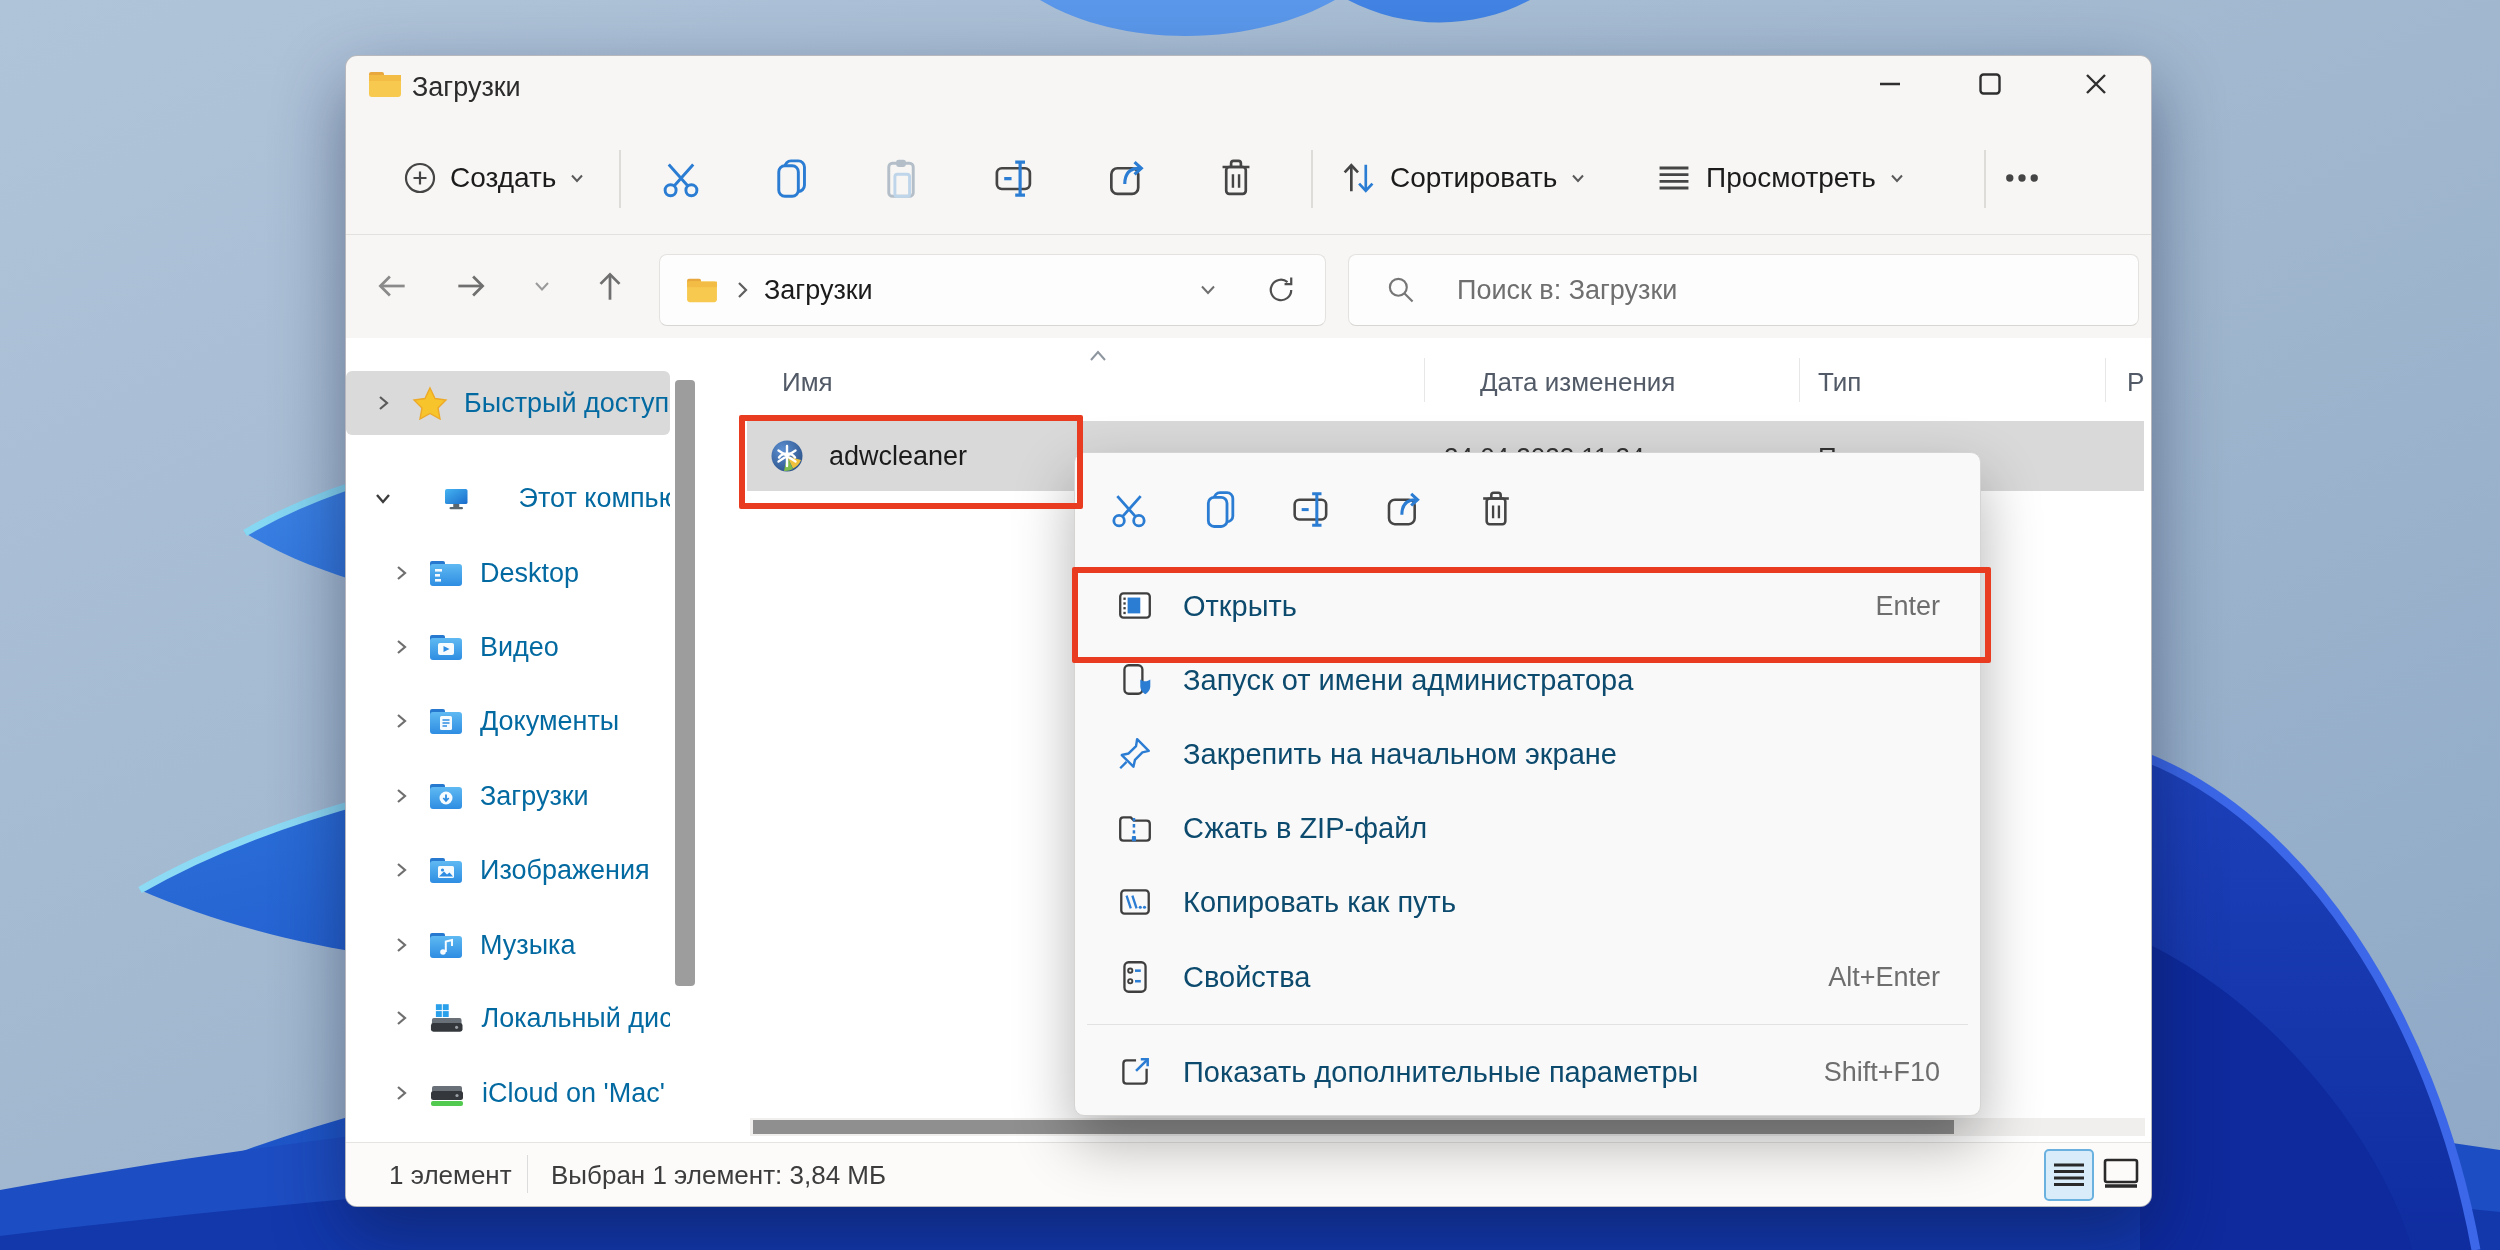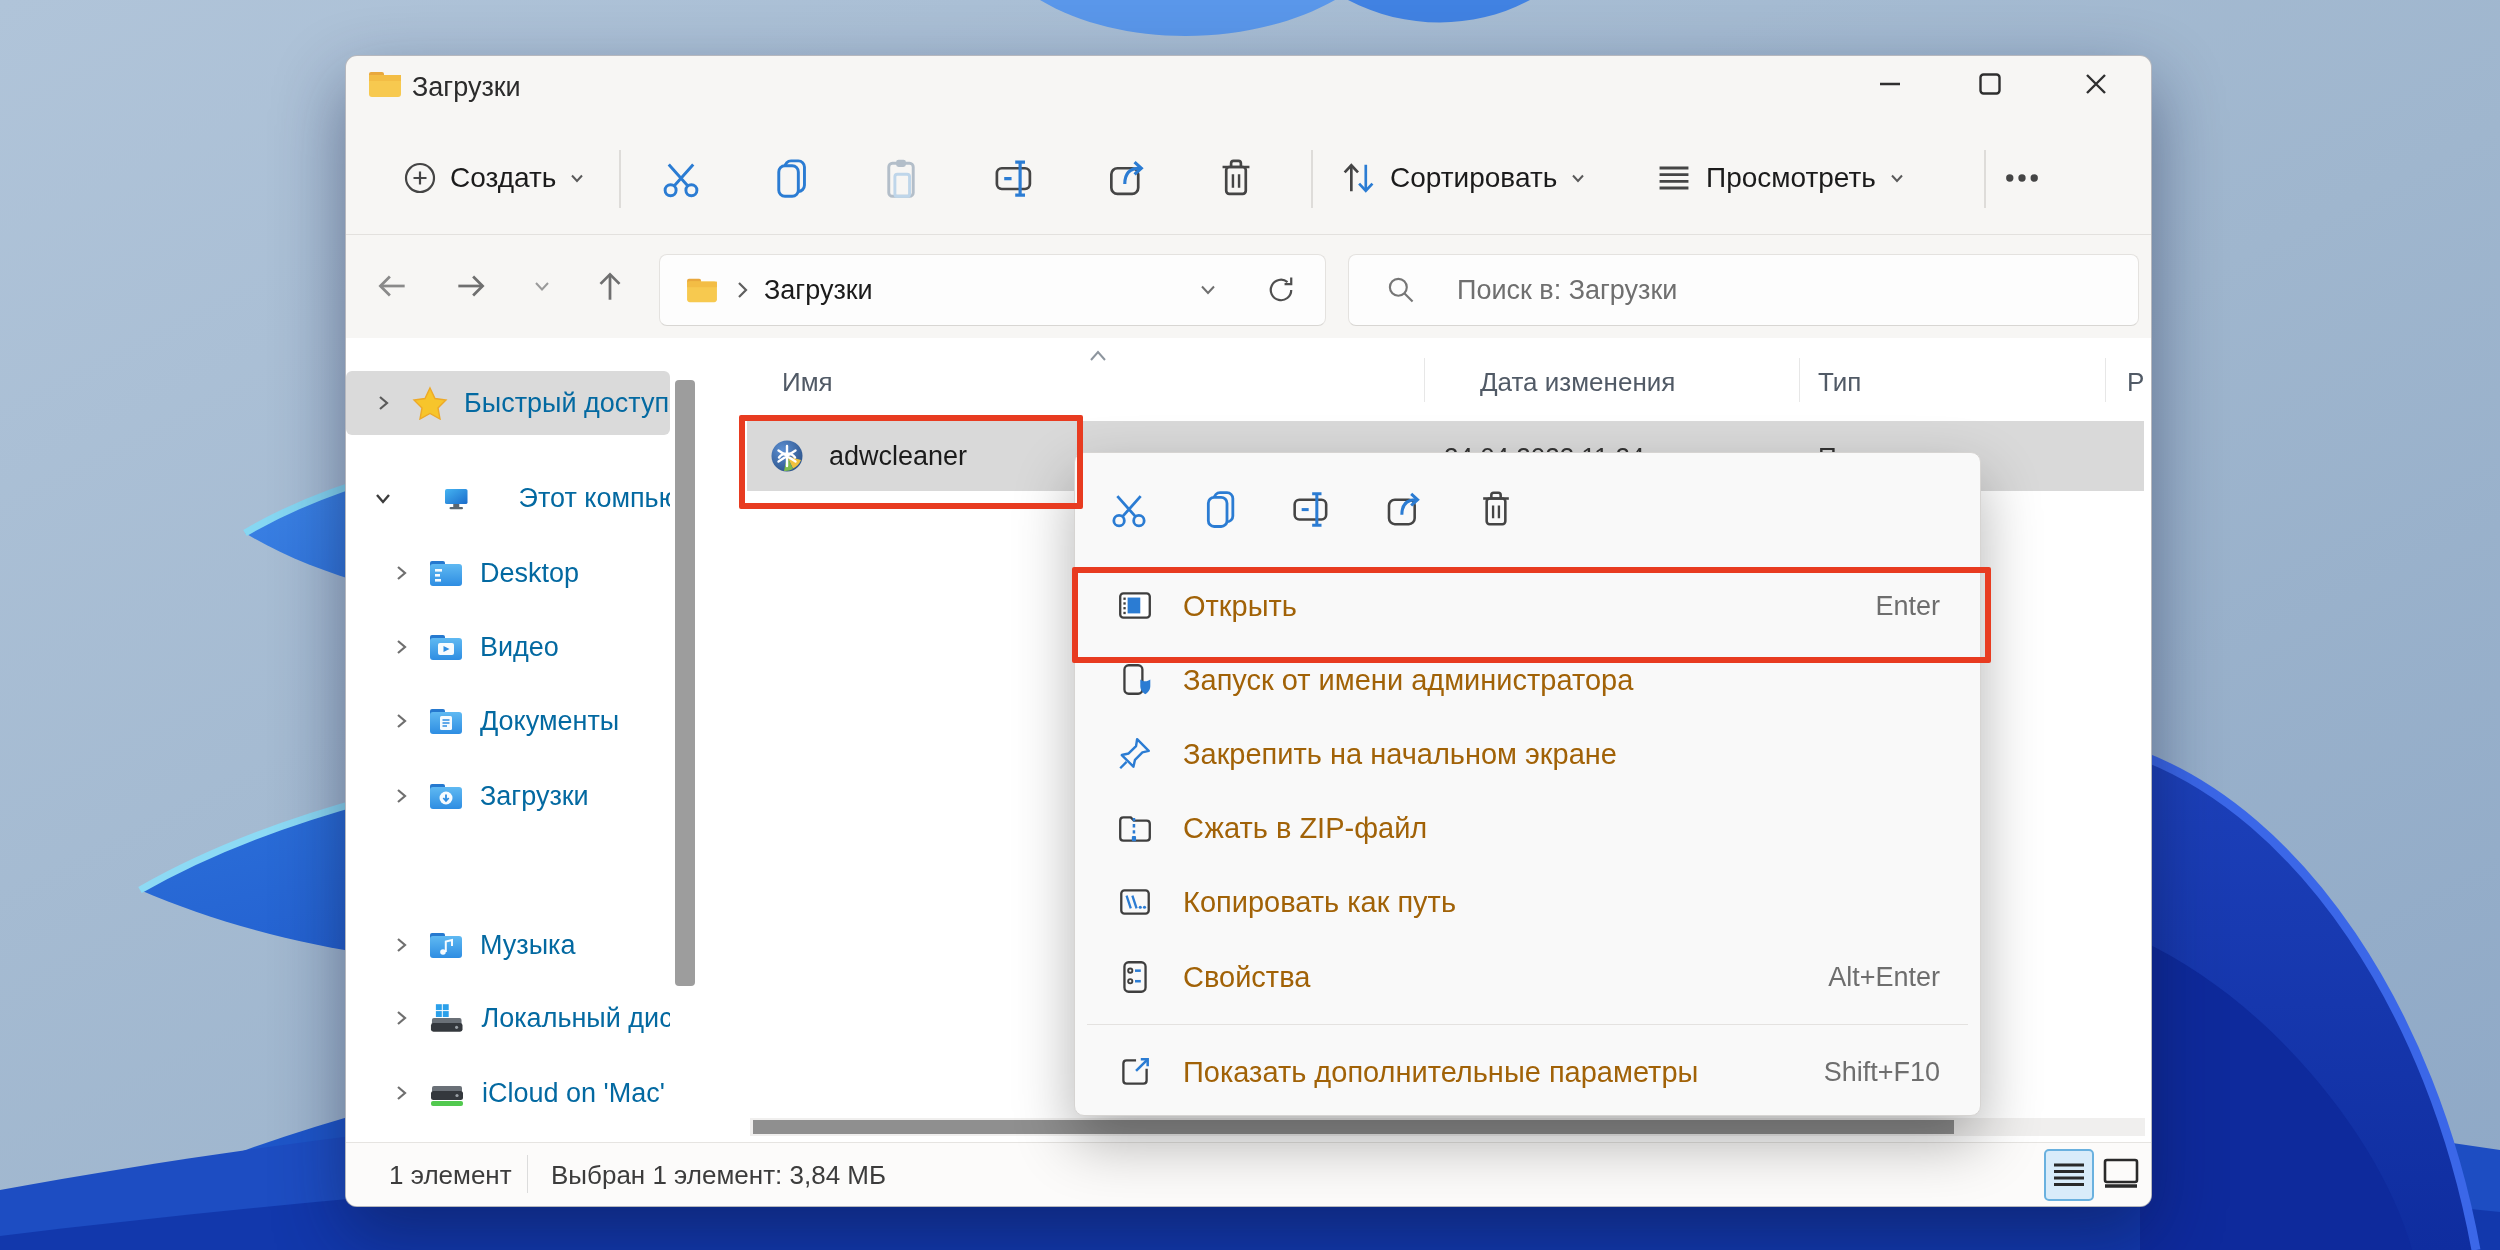--- a/index.html
+++ b/index.html
@@ -36,21 +36,21 @@
   .file-row{position:absolute;background:#d9d9d9;}
   .cell-text{font-size:27px;color:#1b1b1b;white-space:nowrap;}
   .redbox{position:absolute;border:6px solid #e83b20;border-radius:2px;z-index:30;pointer-events:none;}
   
   .cmenu{position:absolute;left:728px;top:396px;width:905px;height:662px;background:#f9f9f9;
     border:1px solid #d6d4d2;border-radius:10px;box-shadow:0 26px 60px rgba(0,0,0,.30);z-index:20;}
   .cm-iconrow{position:absolute;left:0;top:0;right:0;height:112px;}
   .cm-ic{position:absolute;top:30px;width:52px;height:52px;display:flex;align-items:center;justify-content:center;border-radius:6px;}
   .cm-item{position:absolute;left:6px;right:6px;height:74px;display:flex;align-items:center;border-radius:6px;}
   .cm-item .ic{width:40px;margin-left:34px;display:flex;justify-content:center;}
-  .cm-item .txt{font-size:29px;color:#a16207;margin-left:28px;white-space:nowrap;}
+  .cm-item .txt{font-size:29px;color:#0c4a6e;margin-left:28px;white-space:nowrap;}
   .cm-item .sc{margin-left:auto;margin-right:34px;font-size:27px;color:#6e6e6e;white-space:nowrap;}
   .cm-divider{position:absolute;left:12px;right:12px;height:1px;background:#e4e2e0;}
   
   .vscroll{position:absolute;left:329px;top:324px;width:20px;height:606px;background:#9d9d9d;border-radius:4px;}
   .hscroll{position:absolute;left:404px;top:1062px;width:1395px;height:18px;background:#f0efee;}
   .hscroll .thumb{position:absolute;left:3px;top:2px;width:1201px;height:14px;background:#8f8f8f;}
   
   .statusbar{position:absolute;left:0;right:0;top:1086px;height:64px;background:#fcfbfa;border-top:1px solid #e6e4e1;}
   .status-text{font-size:26px;color:#3c3c3c;white-space:nowrap;}
   .viewtoggle{position:absolute;top:6px;width:46px;height:48px;display:flex;align-items:center;justify-content:center;border-radius:5px;}
@@ -347,20 +347,33 @@
           </svg>
       <svg width="36" height="32" viewBox="0 0 36 32" style="margin-left:16px;">
             <rect x="2" y="4" width="15" height="8" rx="2" fill="#2679cf"></rect>
             <rect x="2" y="7" width="32" height="22" rx="3" fill="url(#fg)"></rect>
             <circle cx="18" cy="18" r="6.5" fill="#fff" opacity=".95"></circle>
             <path d="M18,14.5 V20.5 M15.3,18 L18,21 20.7,18" stroke="#2e8de2" stroke-width="1.8" fill="none"></path>
           </svg>
       <span class="lbl" style="margin-left:16px;">Загрузки</span>
     </div>
 
+    <div class="side-item" style="top:500px;">
+      <svg class="chev" width="22" height="22" viewBox="0 0 22 22" style="margin-left:44px;">
+            <polyline points="8,5 15,11 8,17" fill="none" stroke="#6f6f6f" stroke-width="2.2"></polyline>
+          </svg>
+      <svg width="36" height="32" viewBox="0 0 36 32" style="margin-left:16px;">
+            <rect x="2" y="4" width="15" height="8" rx="2" fill="#2679cf"></rect>
+            <rect x="2" y="7" width="32" height="22" rx="3" fill="url(#fg)"></rect>
+            <rect x="10" y="12" width="16" height="12" rx="1.5" fill="#fff" opacity=".95"></rect>
+            <circle cx="14.5" cy="16" r="1.6" fill="#2e8de2"></circle>
+            <path d="M11,22.5 L16,17.5 19,20.5 21.5,18.5 25,22.5 Z" fill="#2e8de2"></path>
+          </svg>
+      <span class="lbl" style="margin-left:16px;">Изображения</span>
+    </div>
 
     <div class="side-item" style="top:575px;">
       <svg class="chev" width="22" height="22" viewBox="0 0 22 22" style="margin-left:44px;">
             <polyline points="8,5 15,11 8,17" fill="none" stroke="#6f6f6f" stroke-width="2.2"></polyline>
           </svg>
       <svg width="36" height="32" viewBox="0 0 36 32" style="margin-left:16px;">
             <rect x="2" y="4" width="15" height="8" rx="2" fill="#2679cf"></rect>
             <rect x="2" y="7" width="32" height="22" rx="3" fill="url(#fg)"></rect>
             <circle cx="15" cy="23" r="2.8" fill="#fff" opacity=".95"></circle>
             <path d="M17.8,23 V12.5 L24,11 V17" stroke="#fff" stroke-width="2" fill="none" opacity=".95"></path>

